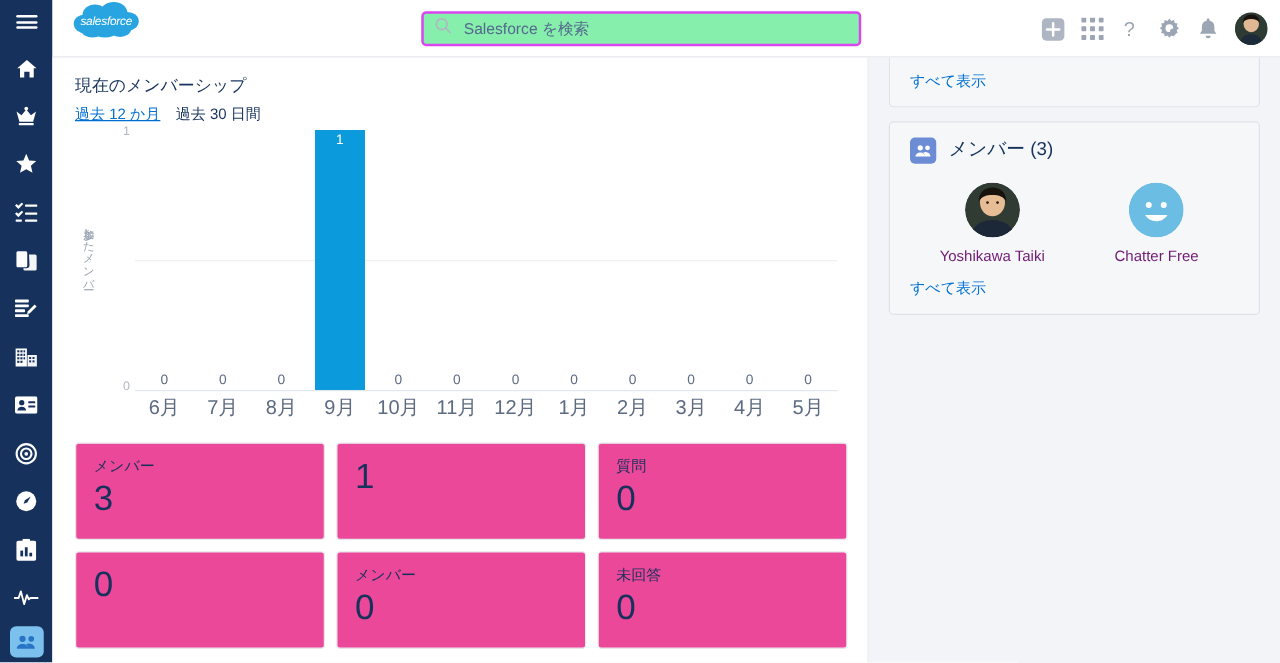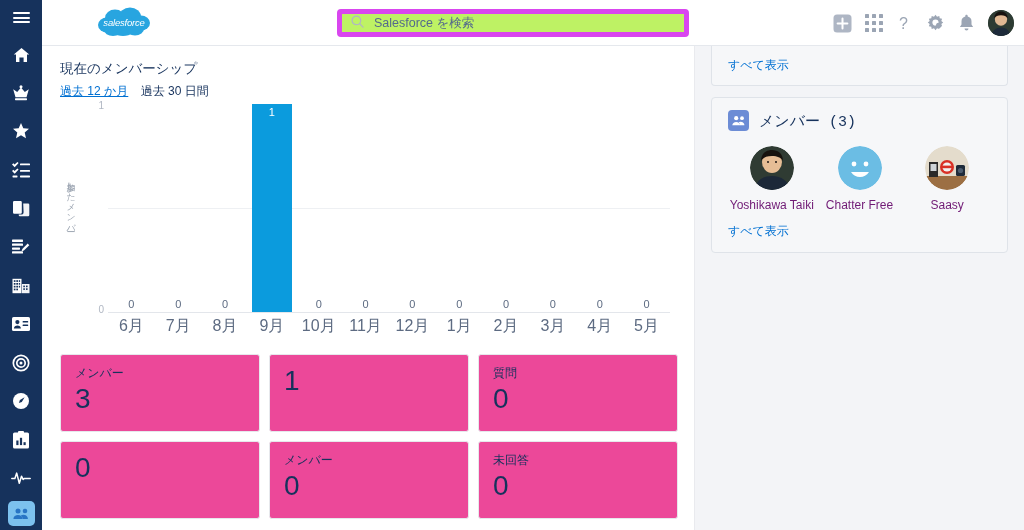--- a/index.html
+++ b/index.html
@@ -40,45 +40,44 @@
     background: #7cc1ee;
     display: flex; align-items: center; justify-content: center;
   }
 
   
   .right-col { flex: 1 1 auto; display: flex; flex-direction: column; min-width: 0; }
   .header {
     height: 46px; flex: 0 0 46px;
     background: #ffffff;
     border-bottom: 1px solid #e5e8ed;
-    display: flex; align-items: center;
+    display: flex; align-items: flex-start;
     position: relative;
-    padding-left: 39px;
   }
   .logo-wrap { width: 86px; display: flex; align-items: center; justify-content: center; }
   .sf-logo {
     width: 54px; height: 34px;
     position: relative;
     display: flex; align-items: center; justify-content: center;
   }
   .sf-logo svg { position: absolute; left: 0; top: 0; }
   .sf-logo span {
     position: relative; z-index: 2;
     color: #fff; font-size: 9.5px; font-style: italic;
     letter-spacing: -0.2px; font-family: "Liberation Sans", sans-serif;
   }
 
   .search-wrap {
     position: absolute; left: 295px; top: 9px;
     width: 352px; height: 28px;
   }
   .search-box {
     width: 100%; height: 100%;
-    border: 5px solid #d946ef; border-radius: 4px;
-    background: #bef264;
+    border: 2px solid #d946ef; border-radius: 4px;
+    background: #86efac;
     display: flex; align-items: center;
     padding: 0 9px;
   }
   .search-box .magnifier { flex: 0 0 auto; margin-right: 10px; }
   .search-input {
     border: none; outline: none; width: 100%;
     font-size: 12.5px; color: #5a6b8c;
     font-family: "Liberation Sans", sans-serif;
     background: transparent;
   }
@@ -213,21 +212,21 @@
   }
   .card-cut {
     height: 40px;
     border-top: none;
     border-radius: 0 0 4px 4px;
     display: flex; align-items: center;
     padding: 0 16px;
   }
   .link-all { color: #0070d2; font-size: 12px; text-decoration: none; }
   .card-members { padding: 12px 16px 12px 16px; }
-  .card-head { display: flex; align-items: flex-end; margin-bottom: 15px; font-family: Liberation Mono, monospace; }
+  .card-head { display: flex; align-items: flex-start; margin-bottom: 15px; }
   .head-icon {
     width: 21px; height: 21px; border-radius: 4px;
     background: #6c8cd5;
     display: flex; align-items: center; justify-content: center;
     margin-right: 10px;
   }
   .card-title { font-size: 15px; color: #16325c; }
   .members-row { display: flex; margin-bottom: 8px; }
   .member { flex: 1 1 0; text-align: center; }
   .m-avatar {
@@ -607,41 +606,20 @@
               </div>
               <div class="member">
                 <div class="m-avatar"><svg width="44" height="44" viewBox="0 0 44 44">
                     <circle cx="22" cy="22" r="22" fill="#6bbde4"></circle>
                     <circle cx="16" cy="18" r="2.4" fill="#fff"></circle>
                     <circle cx="28" cy="18" r="2.4" fill="#fff"></circle>
                     <path d="M13 26c2.2 3.4 5.4 5 9 5s6.8-1.6 9-5z" fill="#fff"></path>
                   </svg></div>
                 <a class="m-name" href="#">Chatter Free</a>
               </div>
-              <div class="member">
-                <div class="m-avatar"><svg width="44" height="44" viewBox="0 0 44 44">
-                    <defs>
-                      <clipPath id="p2">
-                        <circle cx="22" cy="22" r="22"></circle>
-                      </clipPath>
-                    </defs>
-                    <g clip-path="url(#p2)">
-                      <rect width="44" height="44" fill="#e4dccc"></rect>
-                      <rect y="30" width="44" height="14" fill="#9c6f43"></rect>
-                      <rect x="4" y="16" width="9" height="15" fill="#2a2a2a"></rect>
-                      <rect x="5.5" y="18" width="6" height="7" fill="#cfd4d8"></rect>
-                      <circle cx="22" cy="21" r="7" fill="#d93025"></circle>
-                      <circle cx="22" cy="21" r="4.6" fill="#f1f1f1"></circle>
-                      <rect x="17" y="19.6" width="10" height="2.6" fill="#d93025"></rect>
-                      <rect x="31" y="19" width="9" height="11" rx="1.6" fill="#1f2b3a"></rect>
-                      <circle cx="35.5" cy="24.5" r="2.6" fill="#4d5d70"></circle>
-                    </g>
-                  </svg></div>
-                <a class="m-name" href="#">Saasy</a>
-              </div>
             </div>
 
           <div class="card-foot">
             <a href="#" class="link-all">すべて表示</a>
           </div>
         </div>
       </div>
 
     </div>
   </div>

